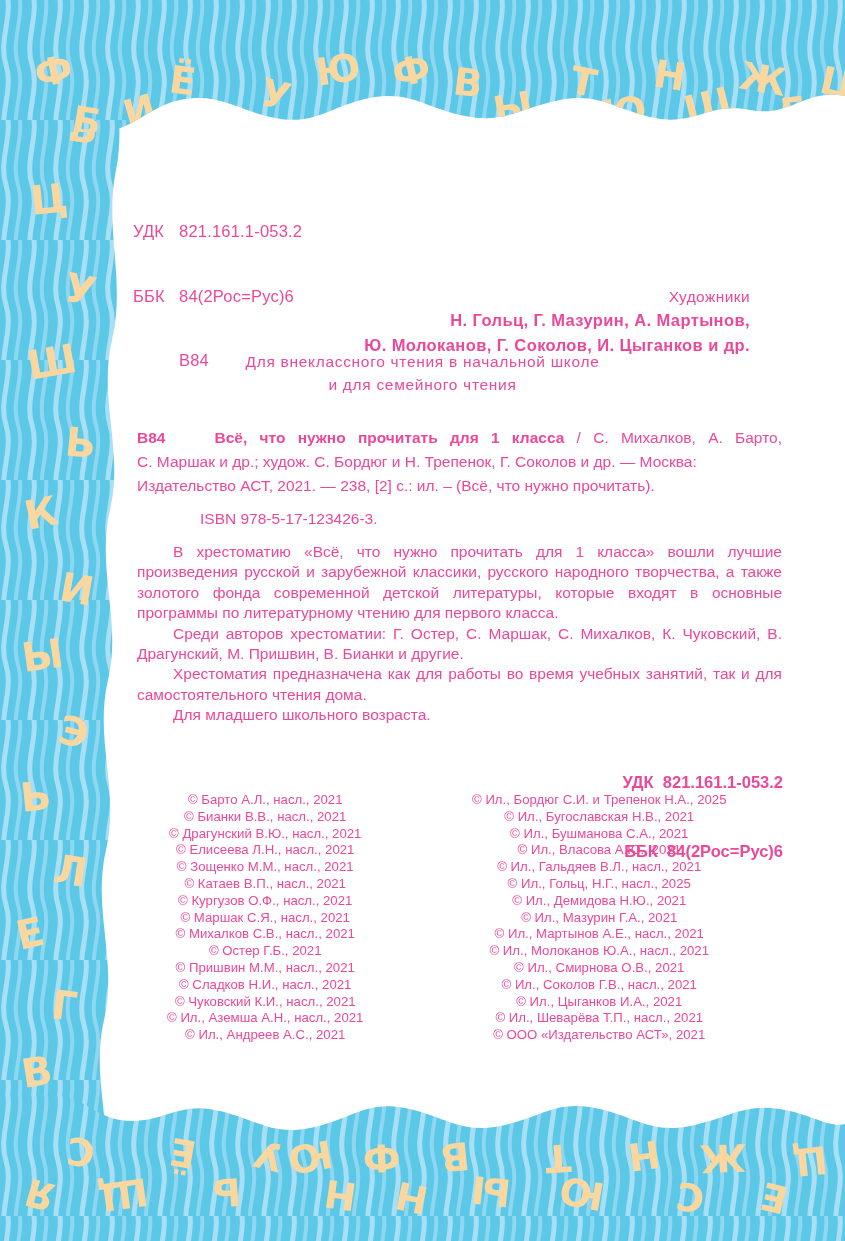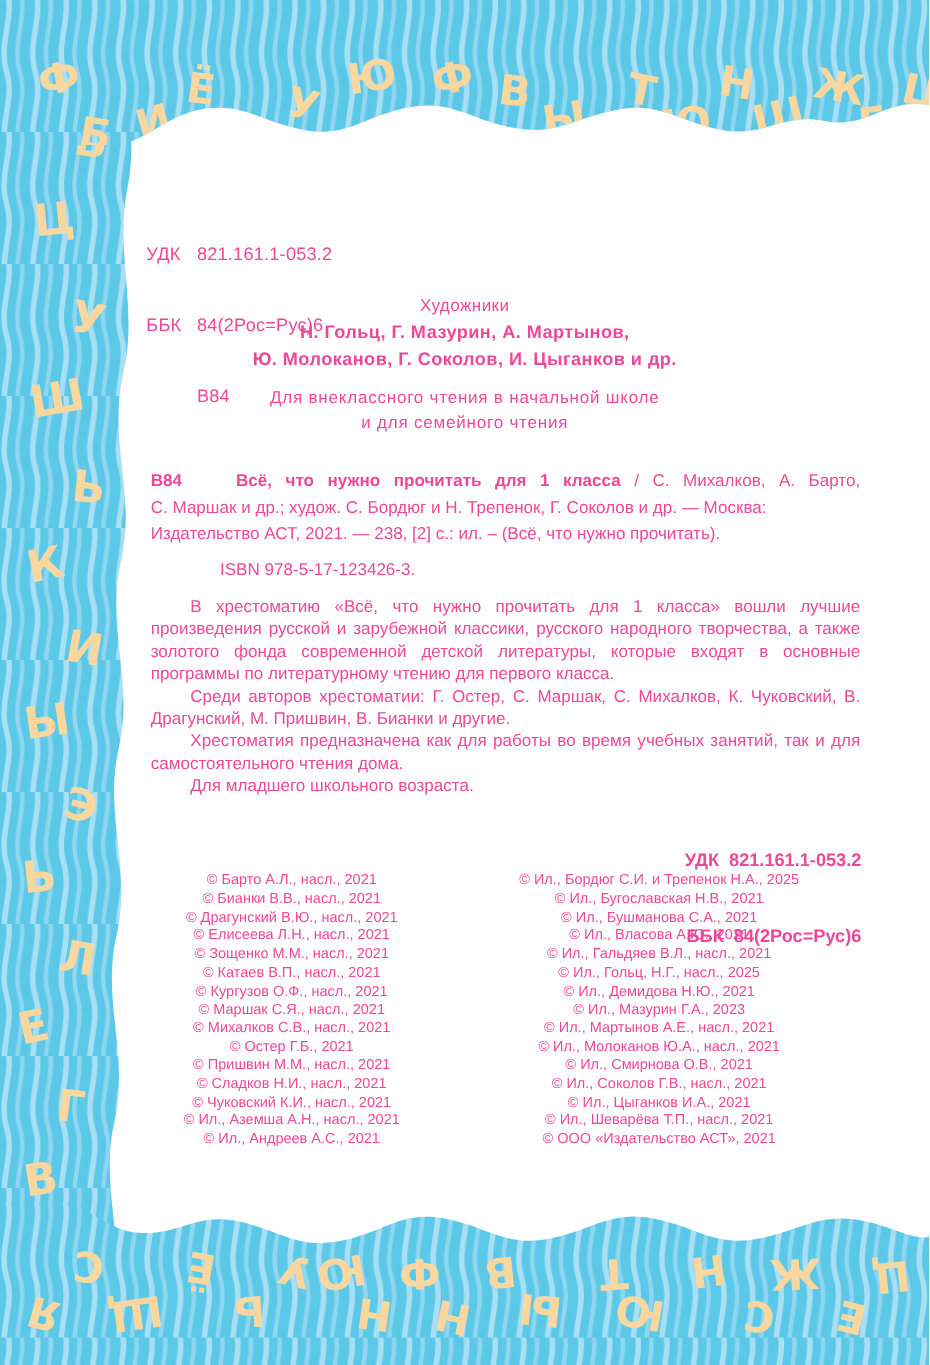--- a/index.html
+++ b/index.html
@@ -35,22 +35,22 @@
   .udk-block{
     position:absolute;left:133px;top:158px;
     font-size:16.5px;line-height:21.5px;letter-spacing:0.2px;
     white-space:pre;
   }
   .udk-row{display:block;}
   .udk-lbl{display:inline-block;width:46px;}
   .udk-b84{display:block;padding-left:46px;}
 
   .artists{
-    position:absolute;left:95px;top:248px;width:655px;
-    text-align:center;
+    position:absolute;left:95px;top:266px;width:655px;
+    text-align:right;
   }
   .artists-head{font-size:15.5px;line-height:22px;letter-spacing:0.4px;}
   .artists-names{font-size:16.5px;font-weight:700;line-height:25px;letter-spacing:0.4px;}
   .artists-names .ln{display:block;}
 
   .purpose{
     position:absolute;left:95px;top:330px;width:655px;
     text-align:center;font-size:15.5px;line-height:23px;letter-spacing:0.7px;
   }
   .purpose .ln{display:block;}
@@ -297,21 +297,21 @@
           <span class="copy-line">© Ил., Андреев А.С., 2021</span>
         </div>
       <div class="copy-col" id="copy-right">
           <span class="copy-line">© Ил., Бордюг С.И. и Трепенок Н.А., 2025</span>
           <span class="copy-line">© Ил., Бугославская Н.В., 2021</span>
           <span class="copy-line">© Ил., Бушманова С.А., 2021</span>
           <span class="copy-line">© Ил., Власова А.Ю., 2021</span>
           <span class="copy-line">© Ил., Гальдяев В.Л., насл., 2021</span>
           <span class="copy-line">© Ил., Гольц, Н.Г., насл., 2025</span>
           <span class="copy-line">© Ил., Демидова Н.Ю., 2021</span>
-          <span class="copy-line">© Ил., Мазурин Г.А., 2023</span>
+          <span class="copy-line">© Ил., Мазурин Г.А., 2021</span>
           <span class="copy-line">© Ил., Мартынов А.Е., насл., 2021</span>
           <span class="copy-line">© Ил., Молоканов Ю.А., насл., 2021</span>
           <span class="copy-line">© Ил., Смирнова О.В., 2021</span>
           <span class="copy-line">© Ил., Соколов Г.В., насл., 2021</span>
           <span class="copy-line">© Ил., Цыганков И.А., 2021</span>
           <span class="copy-line">© Ил., Шеварёва Т.П., насл., 2021</span>
           <span class="copy-line">© ООО «Издательство АСТ», 2021</span>
         </div>
     </div>
 

